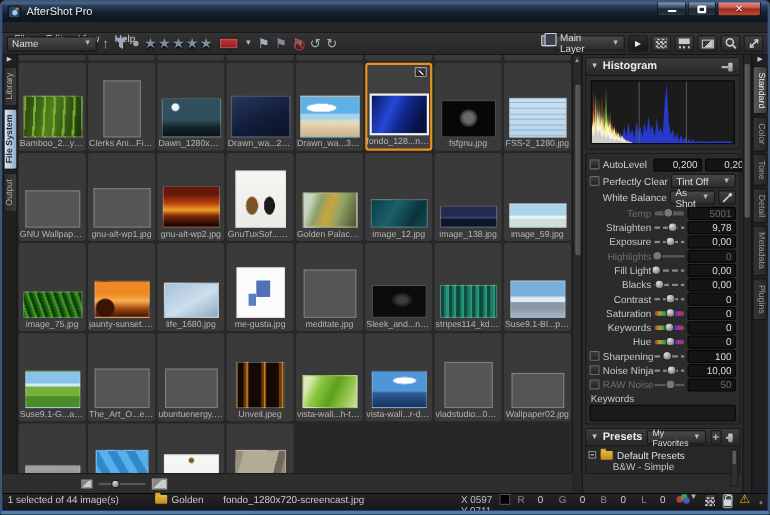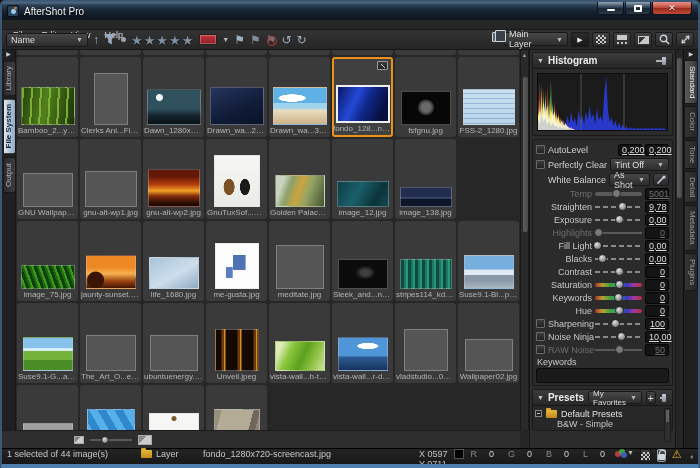--- a/index.html
+++ b/index.html
@@ -106,22 +106,22 @@
   .pin::before { content:""; position:absolute; left:0; top:3px; width:6px; height:2px; background:#aab2ba; }
   .pin::after { content:""; position:absolute; right:2px; top:0; width:4px; height:8px; background:linear-gradient(#c8ced4,#8a9098); border-radius:1px; }
 
   .histo-box { margin:4px; height:58px; background:#1b1b1b; border:1px solid #0c0c0c; position:relative; }
   .histo-box svg { display:block; width:100%; height:100%; }
 
   .adj-body { padding:2px 3px 2px 3px; }
   .row15 { height:15px; display:flex; align-items:center; gap:3px; }
   .cb { width:9px; height:9px; background:linear-gradient(#3c3c3c,#222); border:1px solid #6a6a6a; border-radius:1px; flex:none; }
   .flabel { color:#cfcfcf; font-size:9px; white-space:nowrap; }
-  .valbox { width:24px; height:12px; background:#141414; border:1px solid #050505; border-radius:2px;
-    color:#dcdcdc; font-size:9px; text-align:right; padding:0 3px; line-height:11px; flex:none;text-decoration:underline; }
+  .valbox { width:44px; height:12px; background:#141414; border:1px solid #050505; border-radius:2px;
+    color:#dcdcdc; font-size:9px; text-align:right; padding:0 3px; line-height:11px; flex:none; }
   .dd.small { height:13px; font-size:9px; flex:1; }
   .dd.wb { flex:1; }
   .eyedrop { width:16px; height:13px; flex:none; }
   .spacer-flex { flex:1; }
 
   .adj-row { height:13px; display:flex; align-items:center; gap:3px; }
   .adj-row .lz { width:56px; display:flex; justify-content:flex-end; align-items:center; gap:3px; flex:none; }
   .adj-row .lz.withcb { justify-content:flex-start; }
   .adj-row .albl { color:#c8c8c8; font-size:9px; white-space:nowrap; }
   .adj-row.disabled .albl { color:#6e6e6e; }
@@ -347,20 +347,24 @@
               <div class="tlabel">Golden Palace.jpg</div>
             </div>
             <div class="cell">
               <div class="timg" style="width: 52px; height: 26px; background: linear-gradient(120deg, rgb(14, 61, 70) 0%, rgb(26, 96, 106) 40%, rgb(12, 51, 58) 75%, rgb(18, 74, 82) 100%);"></div>
               <div class="tlabel">image_12.jpg</div>
             </div>
             <div class="cell">
               <div class="timg" style="width: 52px; height: 20px; background: linear-gradient(rgb(34, 44, 78) 0px, rgb(34, 44, 78) 50%, rgb(74, 94, 138) 55%, rgb(13, 21, 40) 62%, rgb(13, 21, 40) 100%);"></div>
               <div class="tlabel">image_138.jpg</div>
             </div>
+            <div class="cell">
+              <div class="timg" style="width: 52px; height: 22px; background: linear-gradient(rgb(170, 212, 234) 0px, rgb(170, 212, 234) 52%, rgb(238, 244, 246) 52%, rgb(238, 244, 246) 62%, rgb(207, 224, 218) 62%, rgb(207, 224, 218) 100%);"></div>
+              <div class="tlabel">image_59.jpg</div>
+            </div>
           </div>
           <div class="grid-row">
             <div class="cell">
               <div class="timg" style="width: 54px; height: 24px; background: repeating-linear-gradient(70deg, rgb(30, 104, 18) 0px, rgb(30, 104, 18) 2px, rgb(60, 154, 30) 2px, rgb(60, 154, 30) 4px, rgb(16, 64, 10) 4px, rgb(16, 64, 10) 7px);"></div>
               <div class="tlabel">image_75.jpg</div>
             </div>
             <div class="cell">
               <div class="timg" style="width: 50px; height: 34px; background: radial-gradient(30% 45% at 18% 75%, rgb(58, 20, 4) 0px, rgb(58, 20, 4) 55%, rgba(0, 0, 0, 0) 62%), linear-gradient(rgb(238, 136, 34) 0px, rgb(238, 136, 34) 35%, rgb(248, 176, 80) 55%, rgb(156, 68, 16) 78%, rgb(64, 21, 5));"></div>
               <div class="tlabel">jaunty-sunset.jpg</div>
             </div>
@@ -690,21 +694,21 @@
           <div class="vtab-r">Metadata</div>
           <div class="vtab-r">Plugins</div>
         </div>
     </div>
   </div>
 
   <div class="statusbar">
     <span class="sb-sel">1 selected of 44 image(s)</span>
     <span class="sb-folder">
       <span class="folder"></span>
-      <span>Layer</span>
+      <span>Golden</span>
     </span>
     <span class="sb-file">fondo_1280x720-screencast.jpg</span>
     <span class="sb-coords">X 0597 Y 0711</span>
     <span class="sb-swatch"></span>
     <span class="channels" id="channels">
         <span class="chan">
           <span class="ck">R</span>
           <span class="cv">0</span>
         </span>
         <span class="chan">

